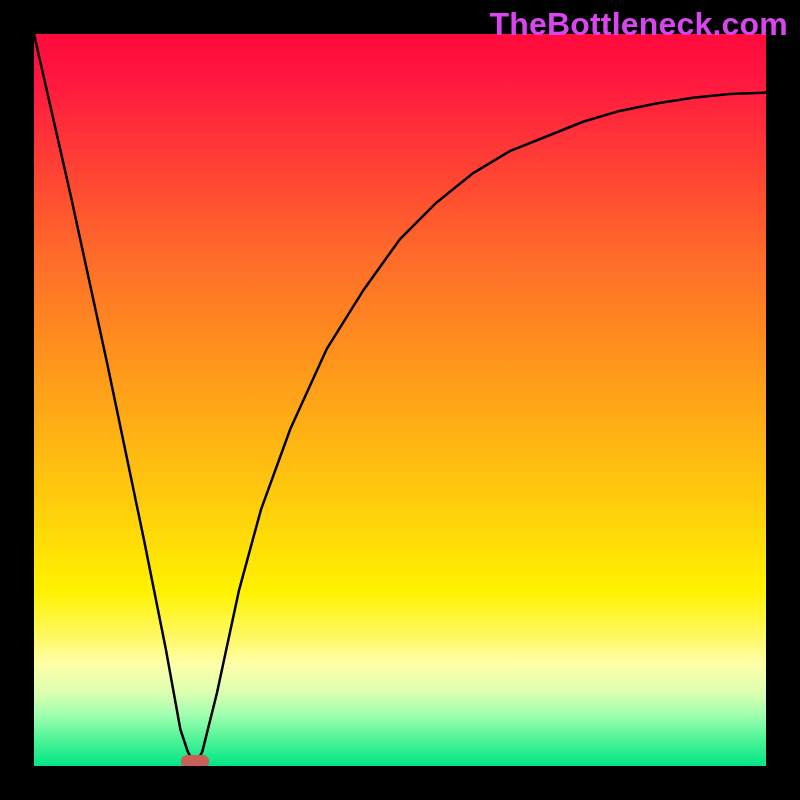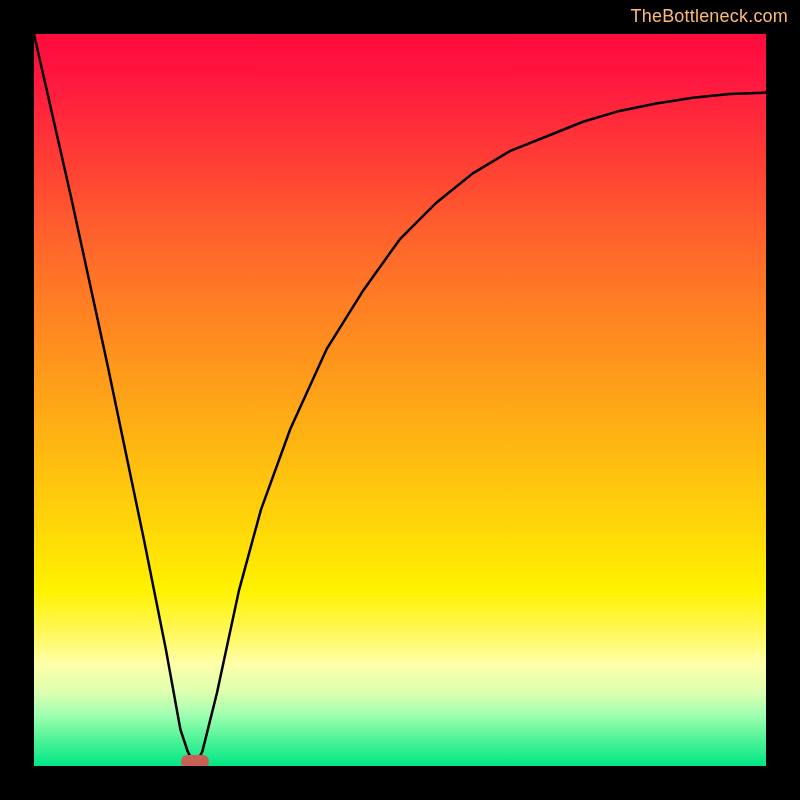--- a/index.html
+++ b/index.html
@@ -57,23 +57,23 @@
     stroke-width: 2.5;
   }
   .marker {
     fill: #c96057;
     stroke: none;
   }
   .watermark {
     position: absolute;
     top: 6px;
     right: 12px;
-    color: #fdba74;
-    font-size: 18px;
-    font-weight: 400;
+    color: #d946ef;
+    font-size: 32px;
+    font-weight: 700;
     letter-spacing: 0.2px;
     user-select: none;
   }
 </style>
 </head>
 <body>
 
 <div class="wrap">
 
   <div class="plot-area">

